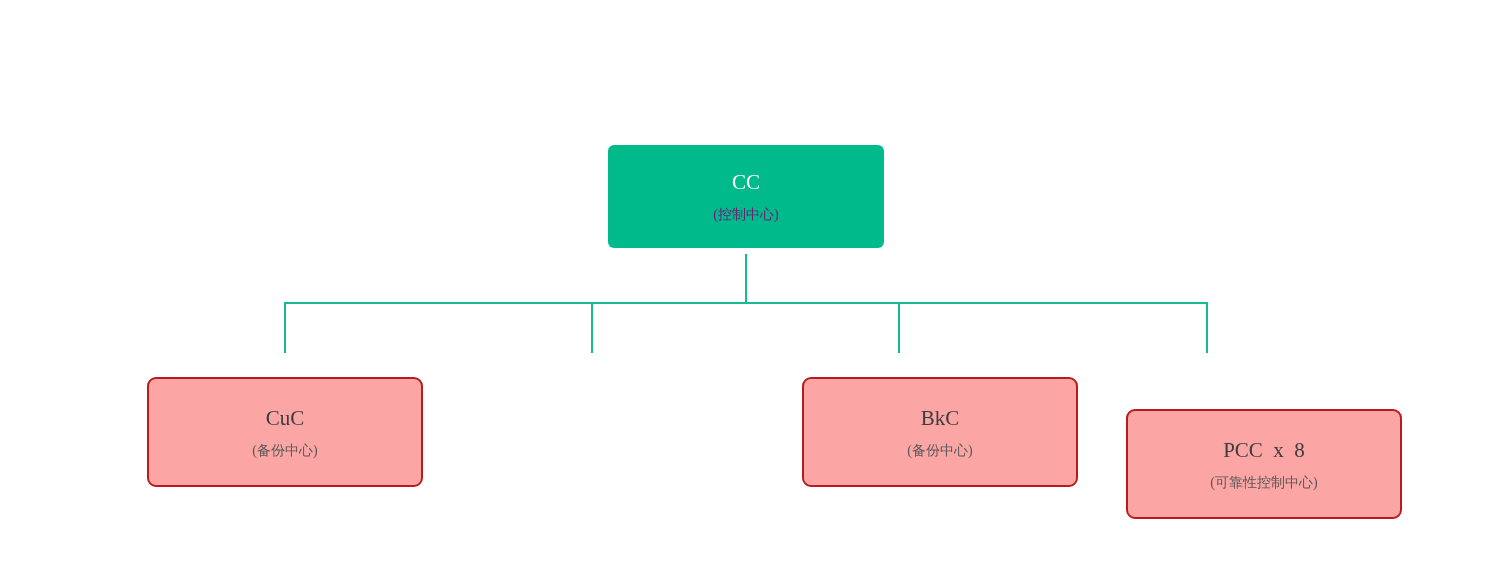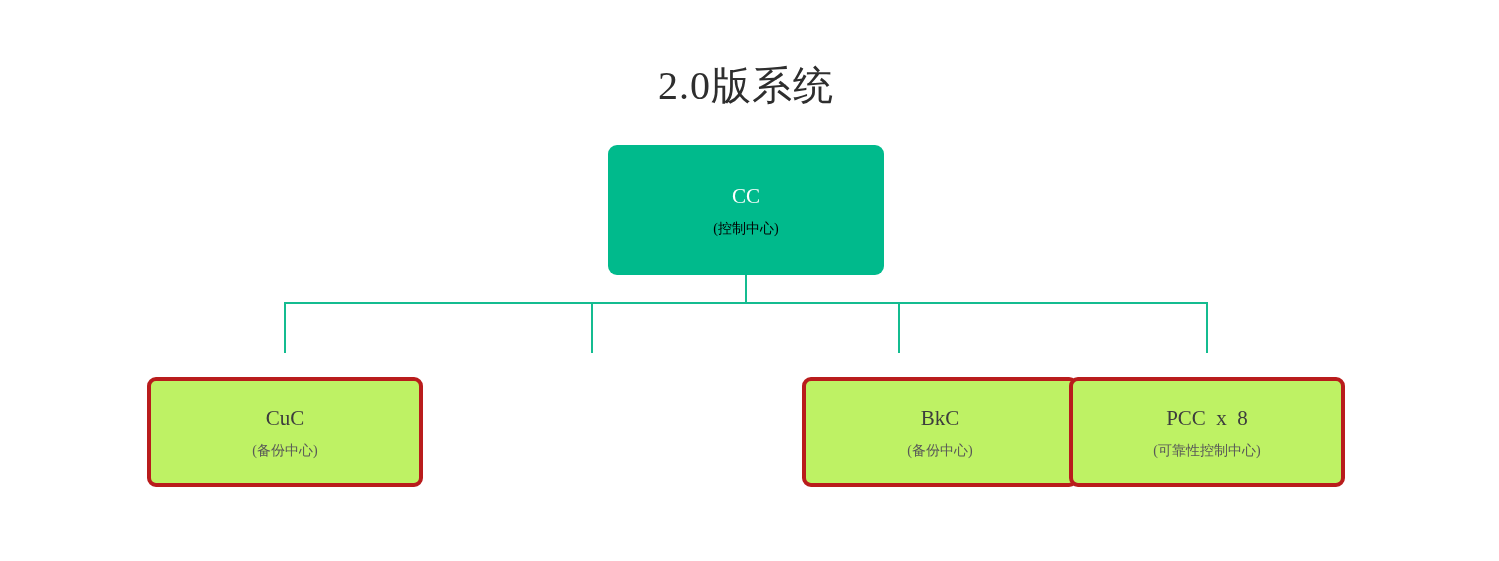--- a/index.html
+++ b/index.html
@@ -44,55 +44,55 @@
     border-radius: 9px;
     display: flex;
     flex-direction: column;
     align-items: center;
     justify-content: center;
     text-align: center;
   }
   .node-root {
     left: 608px;
     top: 145px;
-    height: 130px;
+    height: 103px;
     background: #00ba8c;
     color: #ffffff;
+    border-radius: 6px;
   }
   .node-child {
     top: 377px;
-    background: #bef264;
-    border: 4px solid #b91c1c;
+    background: #fca5a5;
+    border: 2px solid #b91c1c;
     color: #3d3d3d;
     text-align: right;
   }
   .node-child.c1 { left: 147px; }
   .node-child.c2 { left: 455px; }
   .node-child.c3 { left: 802px; }
-  .node-child.c4 { left: 1069px; }
+  .node-child.c4 { left: 1126px; margin-top: 32px; }
   .node-label {
     font-size: 21px;
     line-height: 24px;
     white-space: pre;
   }
   .node-sublabel {
     margin-top: 13px;
     font-size: 14px;
     line-height: 16px;
     white-space: pre;
   }
-  .node-root .node-sublabel { color: #000000; }
+  .node-root .node-sublabel { color: #701a75; }
   .node-child .node-sublabel { color: #585858; }
 </style>
 </head>
 <body>
 
 <div class="canvas">
 
-  <div class="diagram-title">2.0版系统</div>
 
   <div class="line v stem"></div>
   <div class="line h hbar"></div>
   <div class="line v drop1"></div>
   <div class="line v drop2"></div>
   <div class="line v drop3"></div>
   <div class="line v drop4"></div>
 
   <div class="node node-root">
     <div class="node-label">CC</div>

